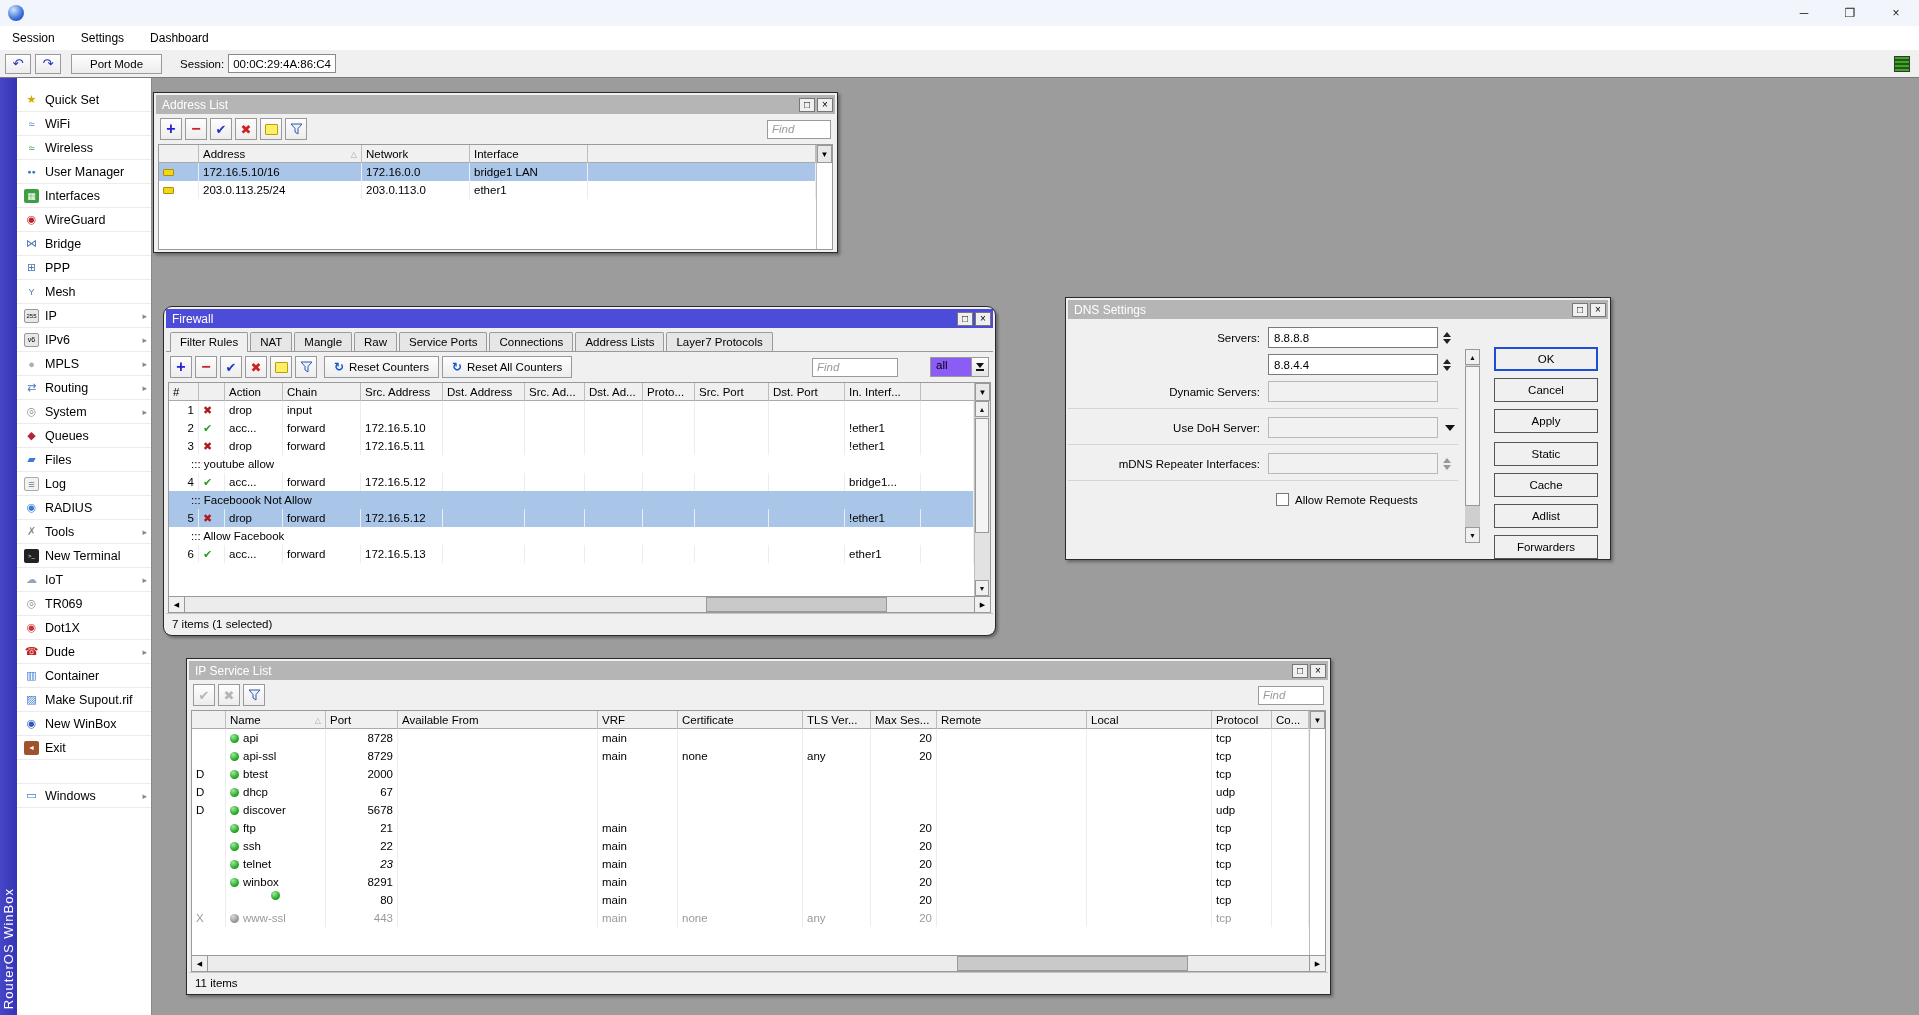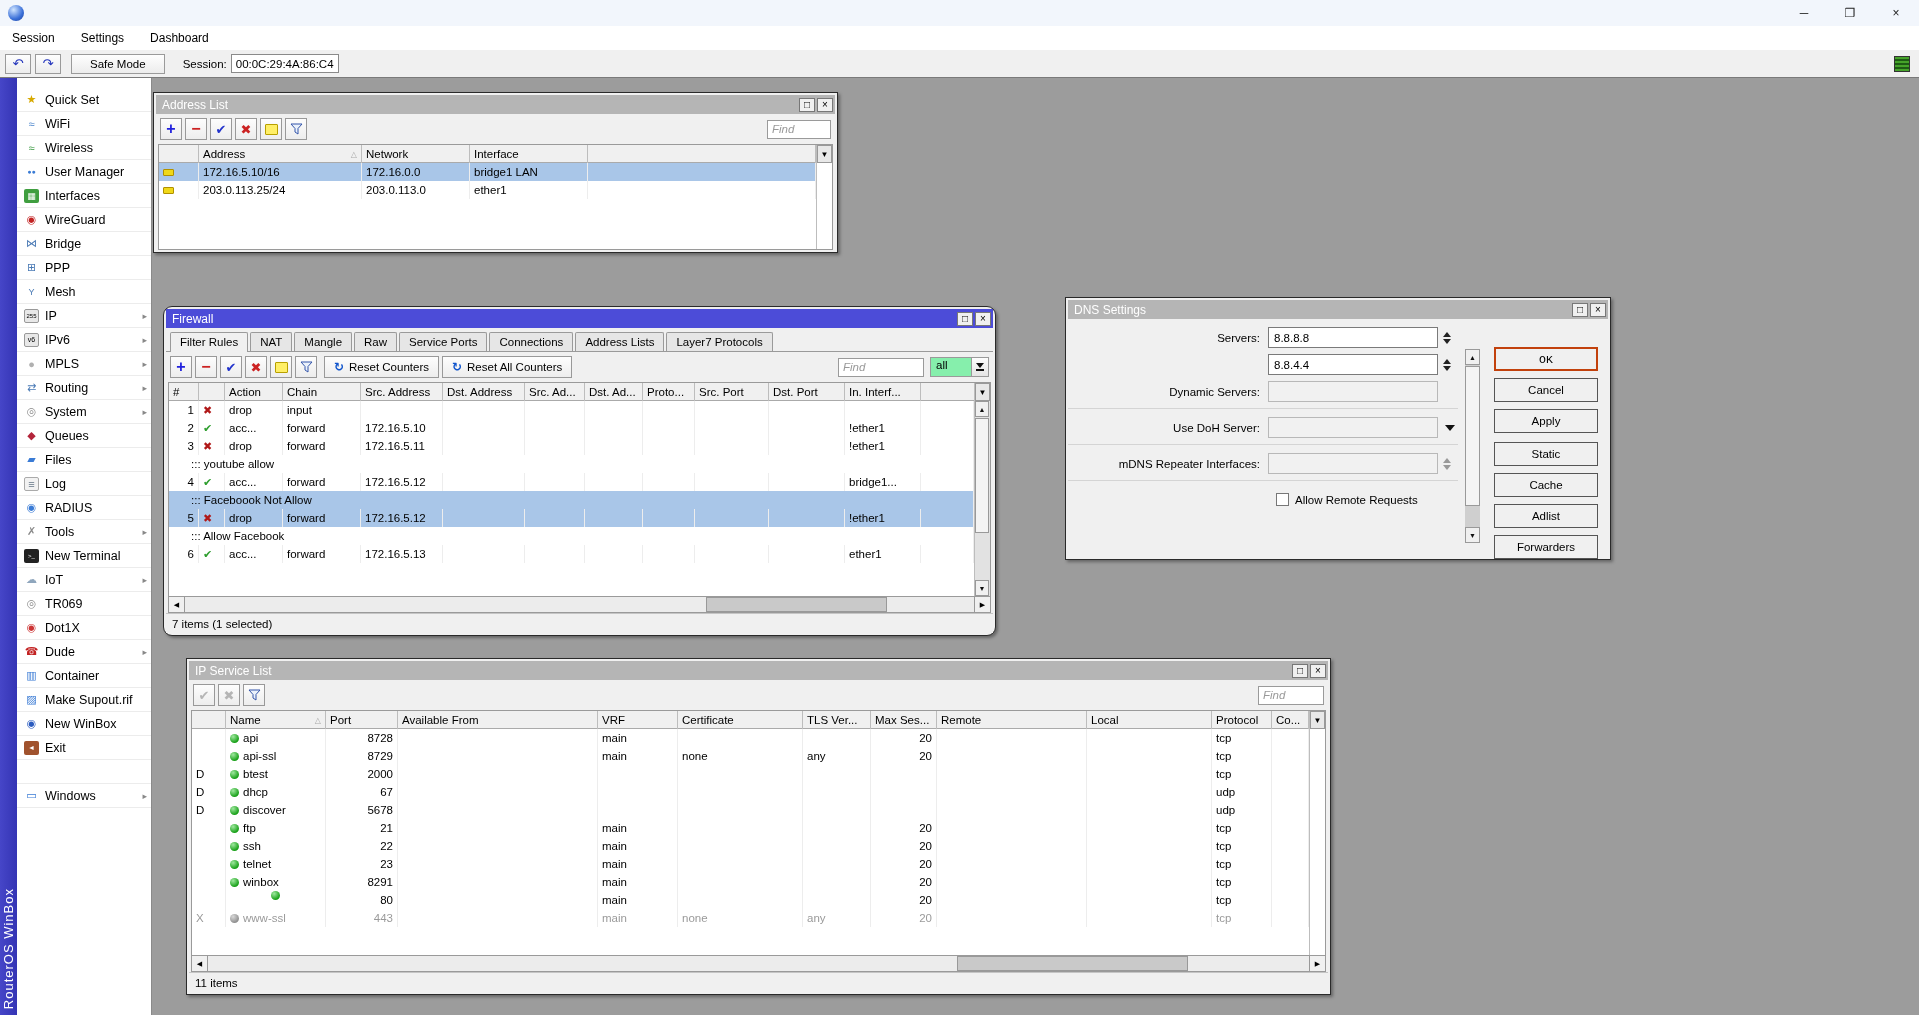--- a/index.html
+++ b/index.html
@@ -46,21 +46,21 @@
 .icon-btn.minus { color:#cc2222; font-size:16px; }
 .icon-btn.check { color:#2233cc; }
 .icon-btn.cross { color:#cc2222; }
 .icon-btn.disabled { color:#b5b5b5; }
 .note { width:13px; height:11px; background:#ffef66; border:1px solid #b8a000; border-radius:1px; }
 .txt-btn { height:22px; border:1px solid #999; background:linear-gradient(#fdfdfd,#ededed); display:flex; align-items:center; gap:5px; padding:0 9px; flex:none; }
 .rc-ico { color:#1155cc; font-weight:bold; font-size:12px; }
 .find { height:19px; border:1px solid #9a9a9a; background:#fff; font:inherit; padding:0 4px; }
 .find::placeholder { font-style:italic; color:#999; }
 .combo { display:flex; margin-left:3px; }
-.combo-val { width:42px; height:20px; border:1px solid #9a9a9a; background:#86efac; padding:1px 5px; }
+.combo-val { width:42px; height:20px; border:1px solid #9a9a9a; background:#8b5cf6; padding:1px 5px;margin-left:26px; }
 .combo-btn { width:17px; height:20px; border:1px solid #9a9a9a; border-left:none; background:linear-gradient(#fdfdfd,#e4e4e4); display:flex; flex-direction:column; align-items:center; justify-content:center; }
 .dda { width:0; height:0; border-left:4px solid transparent; border-right:4px solid transparent; border-top:5px solid #111; }
 .ddb { width:8px; height:0; border-bottom:2px solid #111; margin-top:1px; }
 
 
 .tablewrap { flex:1; display:flex; border:1px solid #9a9a9a; margin:0 2px; background:#fff; min-height:0; }
 .t-main { flex:1; display:flex; flex-direction:column; min-width:0; }
 .tbl-header { height:18px; flex:none; display:flex; background:#f0f0f0; border-bottom:1px solid #aaa; }
 .hc { height:18px; line-height:17px; padding:0 4px; border-right:1px solid #bdbdbd; overflow:hidden; white-space:nowrap; flex:none; display:flex; align-items:center; }
 .hc .sort { margin-left:auto; font-size:8px; color:#aaa; }
@@ -111,21 +111,21 @@
 .spin.dis .up { border-bottom-color:#999; }
 .spin.dis .dn { border-top-color:#999; }
 .dd-arrow { width:0; height:0; border-left:5px solid transparent; border-right:5px solid transparent; border-top:6px solid #111; margin-left:7px; }
 .sep { border-top:1px solid #d4d4d4; margin:4px 0 8px; }
 .cbx-row { display:flex; align-items:center; gap:6px; margin-left:208px; height:21px; }
 .cbx { width:13px; height:13px; border:1px solid #777; background:#fff; flex:none; }
 .dns-strip { position:absolute; right:128px; top:30px; bottom:14px; width:15px; background:#cfcfcf; }
 .dns-strip .sb-btn { width:15px; }
 .dns-buttons { position:absolute; right:10px; top:28px; width:104px; }
 .dlg-btn { width:104px; height:24px; border:1px solid #555; background:#f0f0f0; display:flex; align-items:center; justify-content:center; margin-bottom:7px; }
-.dlg-btn.default { border:2px solid #c2410c;font-family:Liberation Mono, monospace; }
+.dlg-btn.default { border:2px solid #1d4ed8; }
 .dlg-btn.gap-top { margin-top:9px; }
 
 
 .funnel-svg { display:block; }
 </style>
 </head>
 <body>
 
 <div class="os-titlebar">
   <span class="app-icon"></span>
@@ -138,21 +138,21 @@
 
 <div class="menubar" id="menubar">
     <span class="menu-item">Session</span>
     <span class="menu-item">Settings</span>
     <span class="menu-item">Dashboard</span>
   </div>
 
 <div class="main-toolbar">
   <span class="tb-ico-btn">↶</span>
   <span class="tb-ico-btn">↷</span>
-  <span class="tb-btn">Safe Mode</span>
+  <span class="tb-btn">Port Mode</span>
   <span class="session-label">Session:</span>
   <input class="session-input" value="00:0C:29:4A:86:C4" style="">
   <span class="traffic"></span>
 </div>
 
 <div class="desktop">
 
   <div class="sidebar">
     <div class="brand-bar">
       <span class="brand-text">RouterOS WinBox</span>
@@ -829,21 +829,21 @@
               <div class="c" style="width: 125px;"></div>
               <div class="c" style="width: 60px;">tcp</div>
               <div class="c" style="flex: 1 1 0%;"></div>
             </div>
             <div class="trow">
               <div class="c" style="width: 34px;"></div>
               <div class="c" style="width: 100px;">
                 <span class="dot"></span>
                 <span>telnet</span>
               </div>
-              <div class="c r" style="width: 72px;">23</div>
+              <div class="c r" style="width: 72px; font-style: italic;">23</div>
               <div class="c" style="width: 200px;"></div>
               <div class="c" style="width: 80px;">main</div>
               <div class="c" style="width: 125px;"></div>
               <div class="c" style="width: 68px;"></div>
               <div class="c r" style="width: 66px;">20</div>
               <div class="c" style="width: 150px;"></div>
               <div class="c" style="width: 125px;"></div>
               <div class="c" style="width: 60px;">tcp</div>
               <div class="c" style="flex: 1 1 0%;"></div>
             </div>

